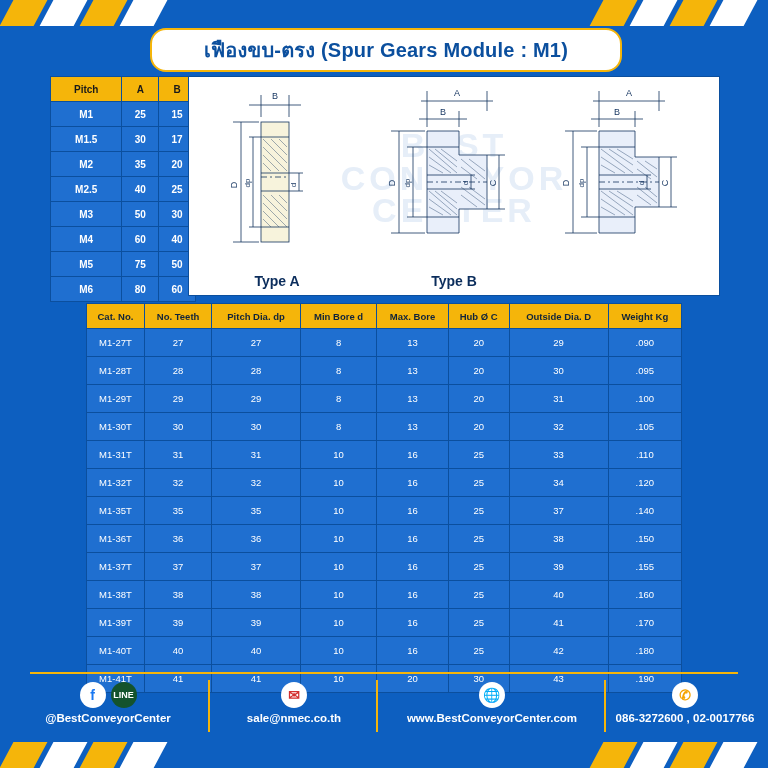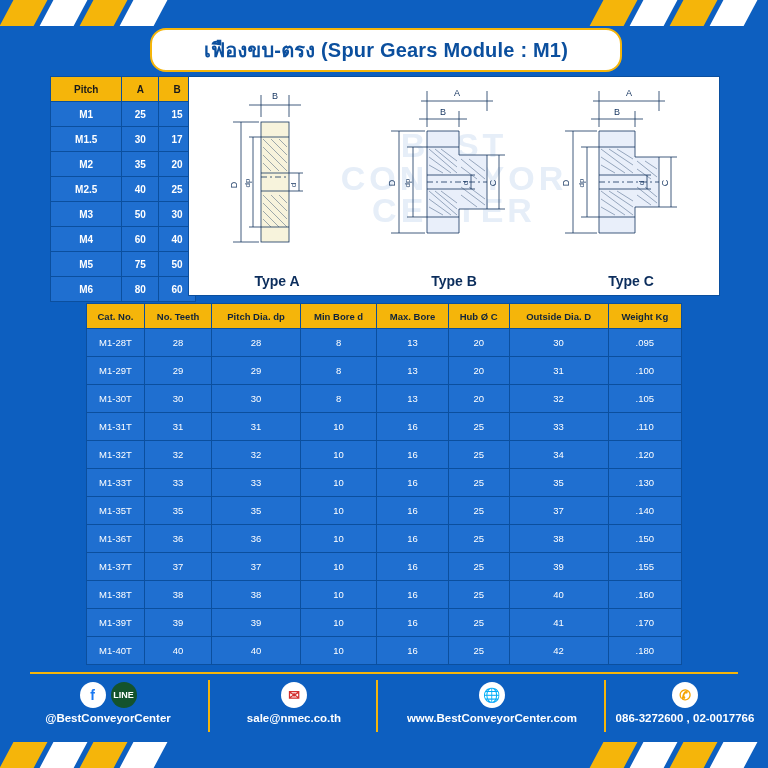--- a/index.html
+++ b/index.html
@@ -437,39 +437,48 @@
           <line x1="116" y1="80" x2="134" y2="80"></line>
           <line x1="116" y1="130" x2="134" y2="130"></line>
           <line x1="128" y1="80" x2="128" y2="130"></line>
           <text x="125" y="106" font-size="9" fill="#12325e" text-anchor="middle" stroke="none" transform="rotate(-90 125 106)">C</text>
           <line x1="92" y1="98" x2="108" y2="98"></line>
           <line x1="92" y1="112" x2="108" y2="112"></line>
           <line x1="104" y1="98" x2="104" y2="112"></line>
           <text x="101" y="106" font-size="8" fill="#12325e" text-anchor="middle" stroke="none" transform="rotate(-90 101 106)">d</text>
         </g>
       </svg>
-      <div class="gear-label">Type C</div>
     </div>
   </div>
 
   <table class="main-table">
     <thead>
       <tr>
         <th>Cat. No.</th>
         <th>No. Teeth</th>
         <th>Pitch Dia. dp</th>
         <th>Min Bore d</th>
         <th>Max. Bore</th>
         <th>Hub Ø C</th>
         <th>Outside Dia. D</th>
         <th>Weight Kg</th>
       </tr>
     </thead>
     <tbody>
       <tr>
+          <td>M1-27T</td>
+          <td>27</td>
+          <td>27</td>
+          <td>8</td>
+          <td>13</td>
+          <td>20</td>
+          <td>29</td>
+          <td>.090</td>
+        </tr>
+      <tr>
           <td>M1-28T</td>
           <td>28</td>
           <td>28</td>
           <td>8</td>
           <td>13</td>
           <td>20</td>
           <td>30</td>
           <td>.095</td>
         </tr>
       <tr>
@@ -506,30 +515,20 @@
           <td>M1-32T</td>
           <td>32</td>
           <td>32</td>
           <td>10</td>
           <td>16</td>
           <td>25</td>
           <td>34</td>
           <td>.120</td>
         </tr>
       <tr>
-          <td>M1-33T</td>
-          <td>33</td>
-          <td>33</td>
-          <td>10</td>
-          <td>16</td>
-          <td>25</td>
-          <td>35</td>
-          <td>.130</td>
-        </tr>
-      <tr>
           <td>M1-35T</td>
           <td>35</td>
           <td>35</td>
           <td>10</td>
           <td>16</td>
           <td>25</td>
           <td>37</td>
           <td>.140</td>
         </tr>
       <tr>
@@ -574,20 +573,30 @@
         </tr>
       <tr>
           <td>M1-40T</td>
           <td>40</td>
           <td>40</td>
           <td>10</td>
           <td>16</td>
           <td>25</td>
           <td>42</td>
           <td>.180</td>
+        </tr>
+      <tr>
+          <td>M1-41T</td>
+          <td>41</td>
+          <td>41</td>
+          <td>10</td>
+          <td>20</td>
+          <td>30</td>
+          <td>43</td>
+          <td>.190</td>
         </tr>
     </tbody>
   </table>
 
   <div class="footer">
     <div class="divider"></div>
 
     <div class="fitem" style="left:8px; width:200px;">
       <div class="ficons">
         <span class="circ fb">f</span>

